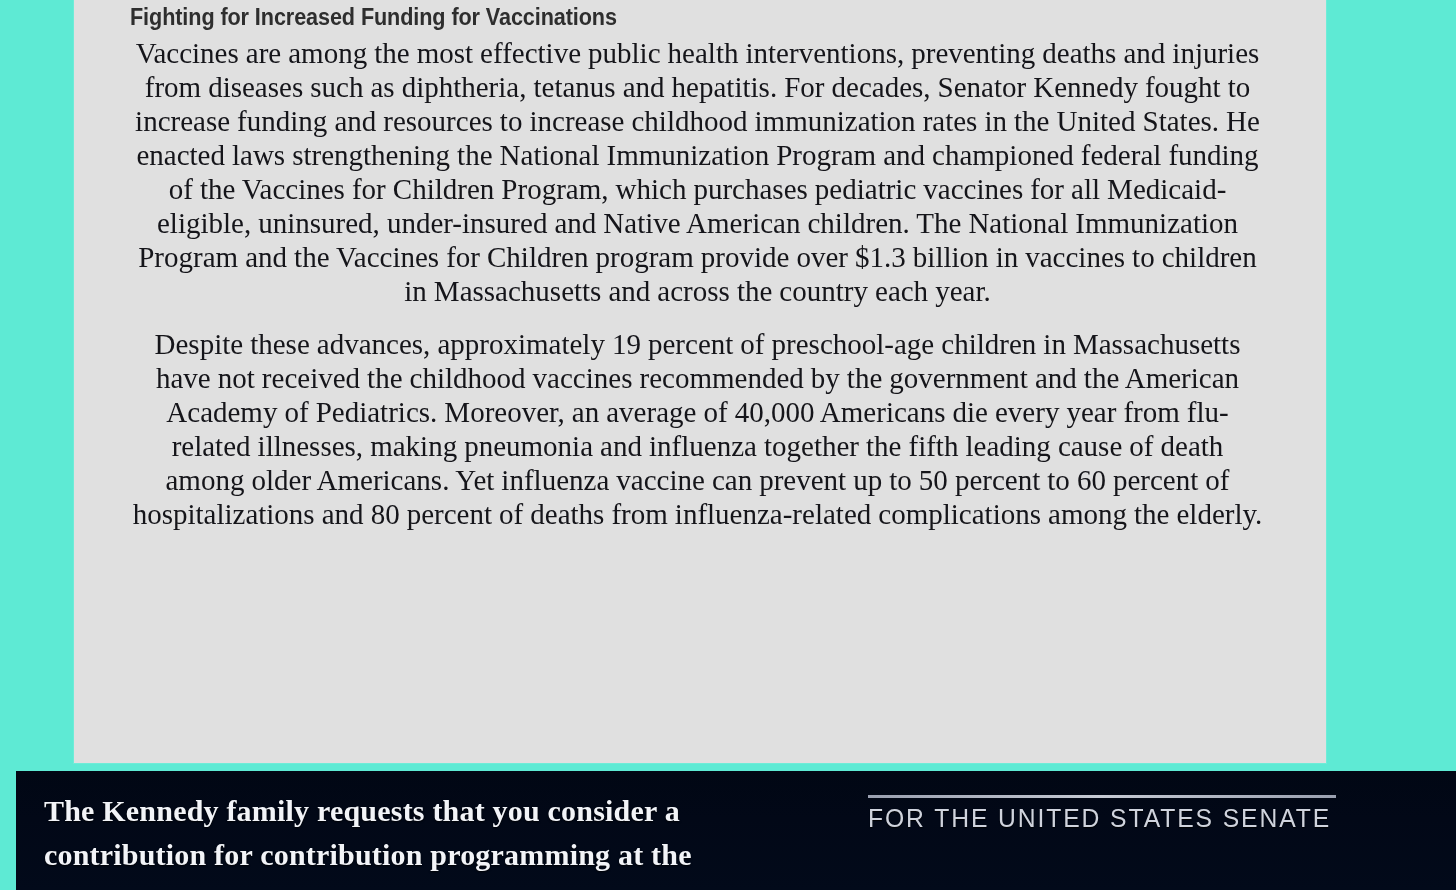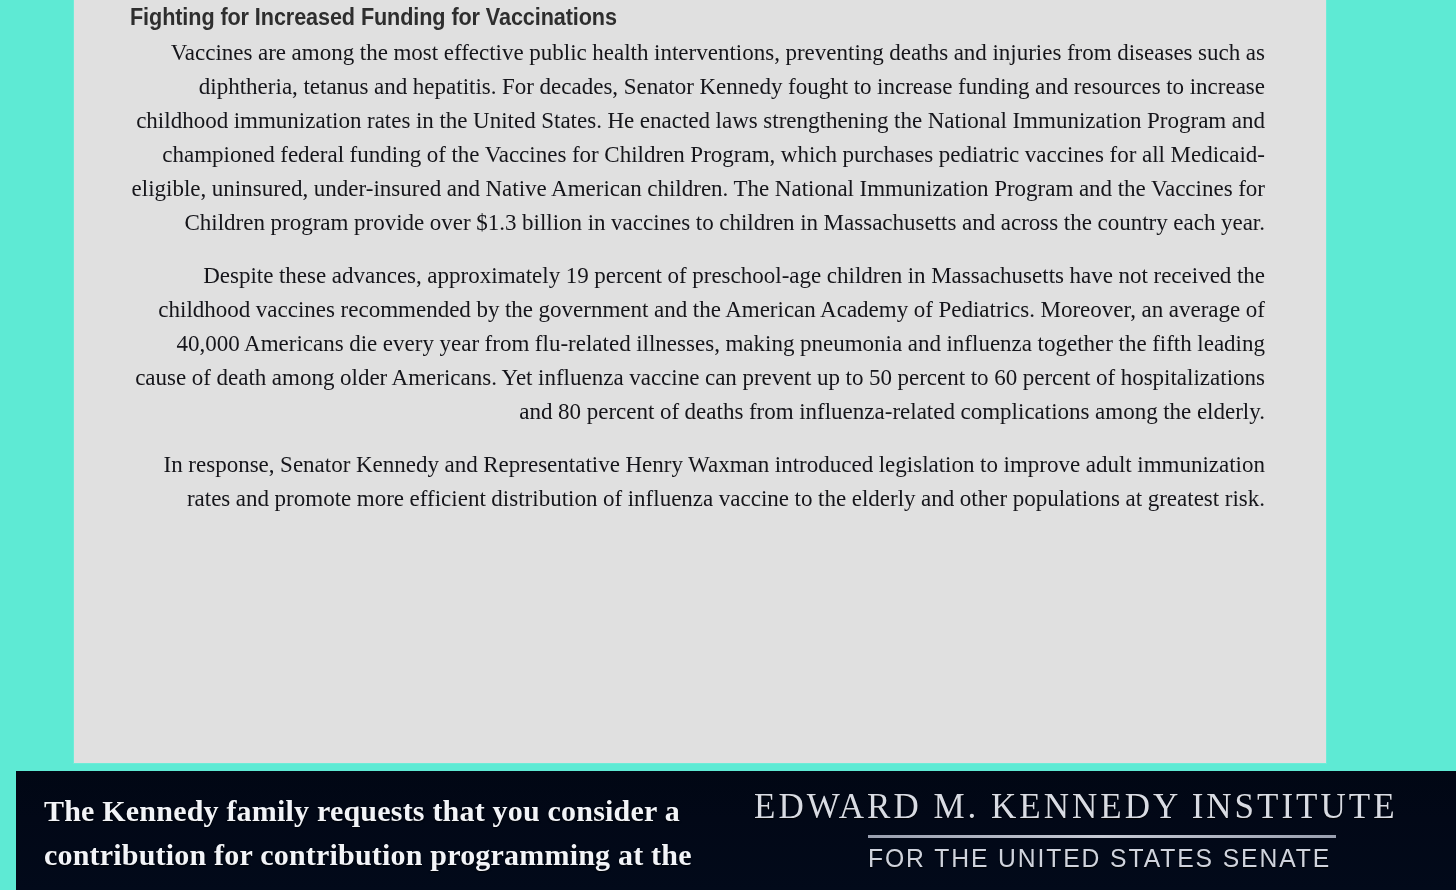--- a/index.html
+++ b/index.html
@@ -43,25 +43,25 @@
     line-height: 34px;
     letter-spacing: -0.1px;
     color: #2e2e2e;
     transform: scaleX(0.94);
     transform-origin: left center;
   }
 
   .article-paragraph {
     margin: 0 0 19px 0;
     font-family: "Liberation Serif", "DejaVu Serif", serif;
-    font-size: 23px;
+    font-size: 29px;
     line-height: 34px;
     color: #15151a;
     max-width: 1135px;
-    text-align: right;
+    text-align: center;
     word-spacing: -0.2px;
   }
   .article-paragraph:last-child { margin-bottom: 0; }
 
   
   #bottom-banner {
     position: absolute;
     left: 16px;
     top: 771px;
     width: 1456px;
@@ -127,31 +127,29 @@
 
 <div id="page">
 
   <div id="article-card">
     <h1 id="article-heading">Fighting for Increased Funding for Vaccinations</h1>
 
     <p class="article-paragraph">Vaccines are among the most effective public health interventions, preventing deaths and injuries from diseases such as diphtheria, tetanus and hepatitis. For decades, Senator Kennedy fought to increase funding and resources to increase childhood immunization rates in the United States. He enacted laws strengthening the National Immunization Program and championed federal funding of the Vaccines for Children Program, which purchases pediatric vaccines for all Medicaid-eligible, uninsured, under-insured and Native American children. The National Immunization Program and the Vaccines for Children program provide over $1.3 billion in vaccines to children in Massachusetts and across the country each year.</p>
 
     <p class="article-paragraph">Despite these advances, approximately 19 percent of preschool-age children in Massachusetts have not received the childhood vaccines recommended by the government and the American Academy of Pediatrics. Moreover, an average of 40,000 Americans die every year from flu-related illnesses, making pneumonia and influenza together the fifth leading cause of death among older Americans. Yet influenza vaccine can prevent up to 50 percent to 60 percent of hospitalizations and 80 percent of deaths from influenza-related complications among the elderly.</p>
 
-    <p class="article-paragraph">In response, Senator Kennedy and Representative Henry Waxman introduced legislation to improve adult immunization rates and promote more efficient distribution of influenza vaccine to the elderly and other populations at greatest risk.</p>
   </div>
 
   <div id="bottom-banner">
 
     <div id="banner-message">
       <span class="banner-line">The Kennedy family requests that you consider a</span>
       <span class="banner-line">contribution for contribution programming at the</span>
     </div>
 
     <div id="institute-logo">
-      <div id="institute-name">EDWARD M. KENNEDY INSTITUTE</div>
       <div id="institute-rule"></div>
       <div id="institute-subtitle">FOR THE UNITED STATES SENATE</div>
     </div>
 
   </div>
 
 </div>
 
 </body></html>

